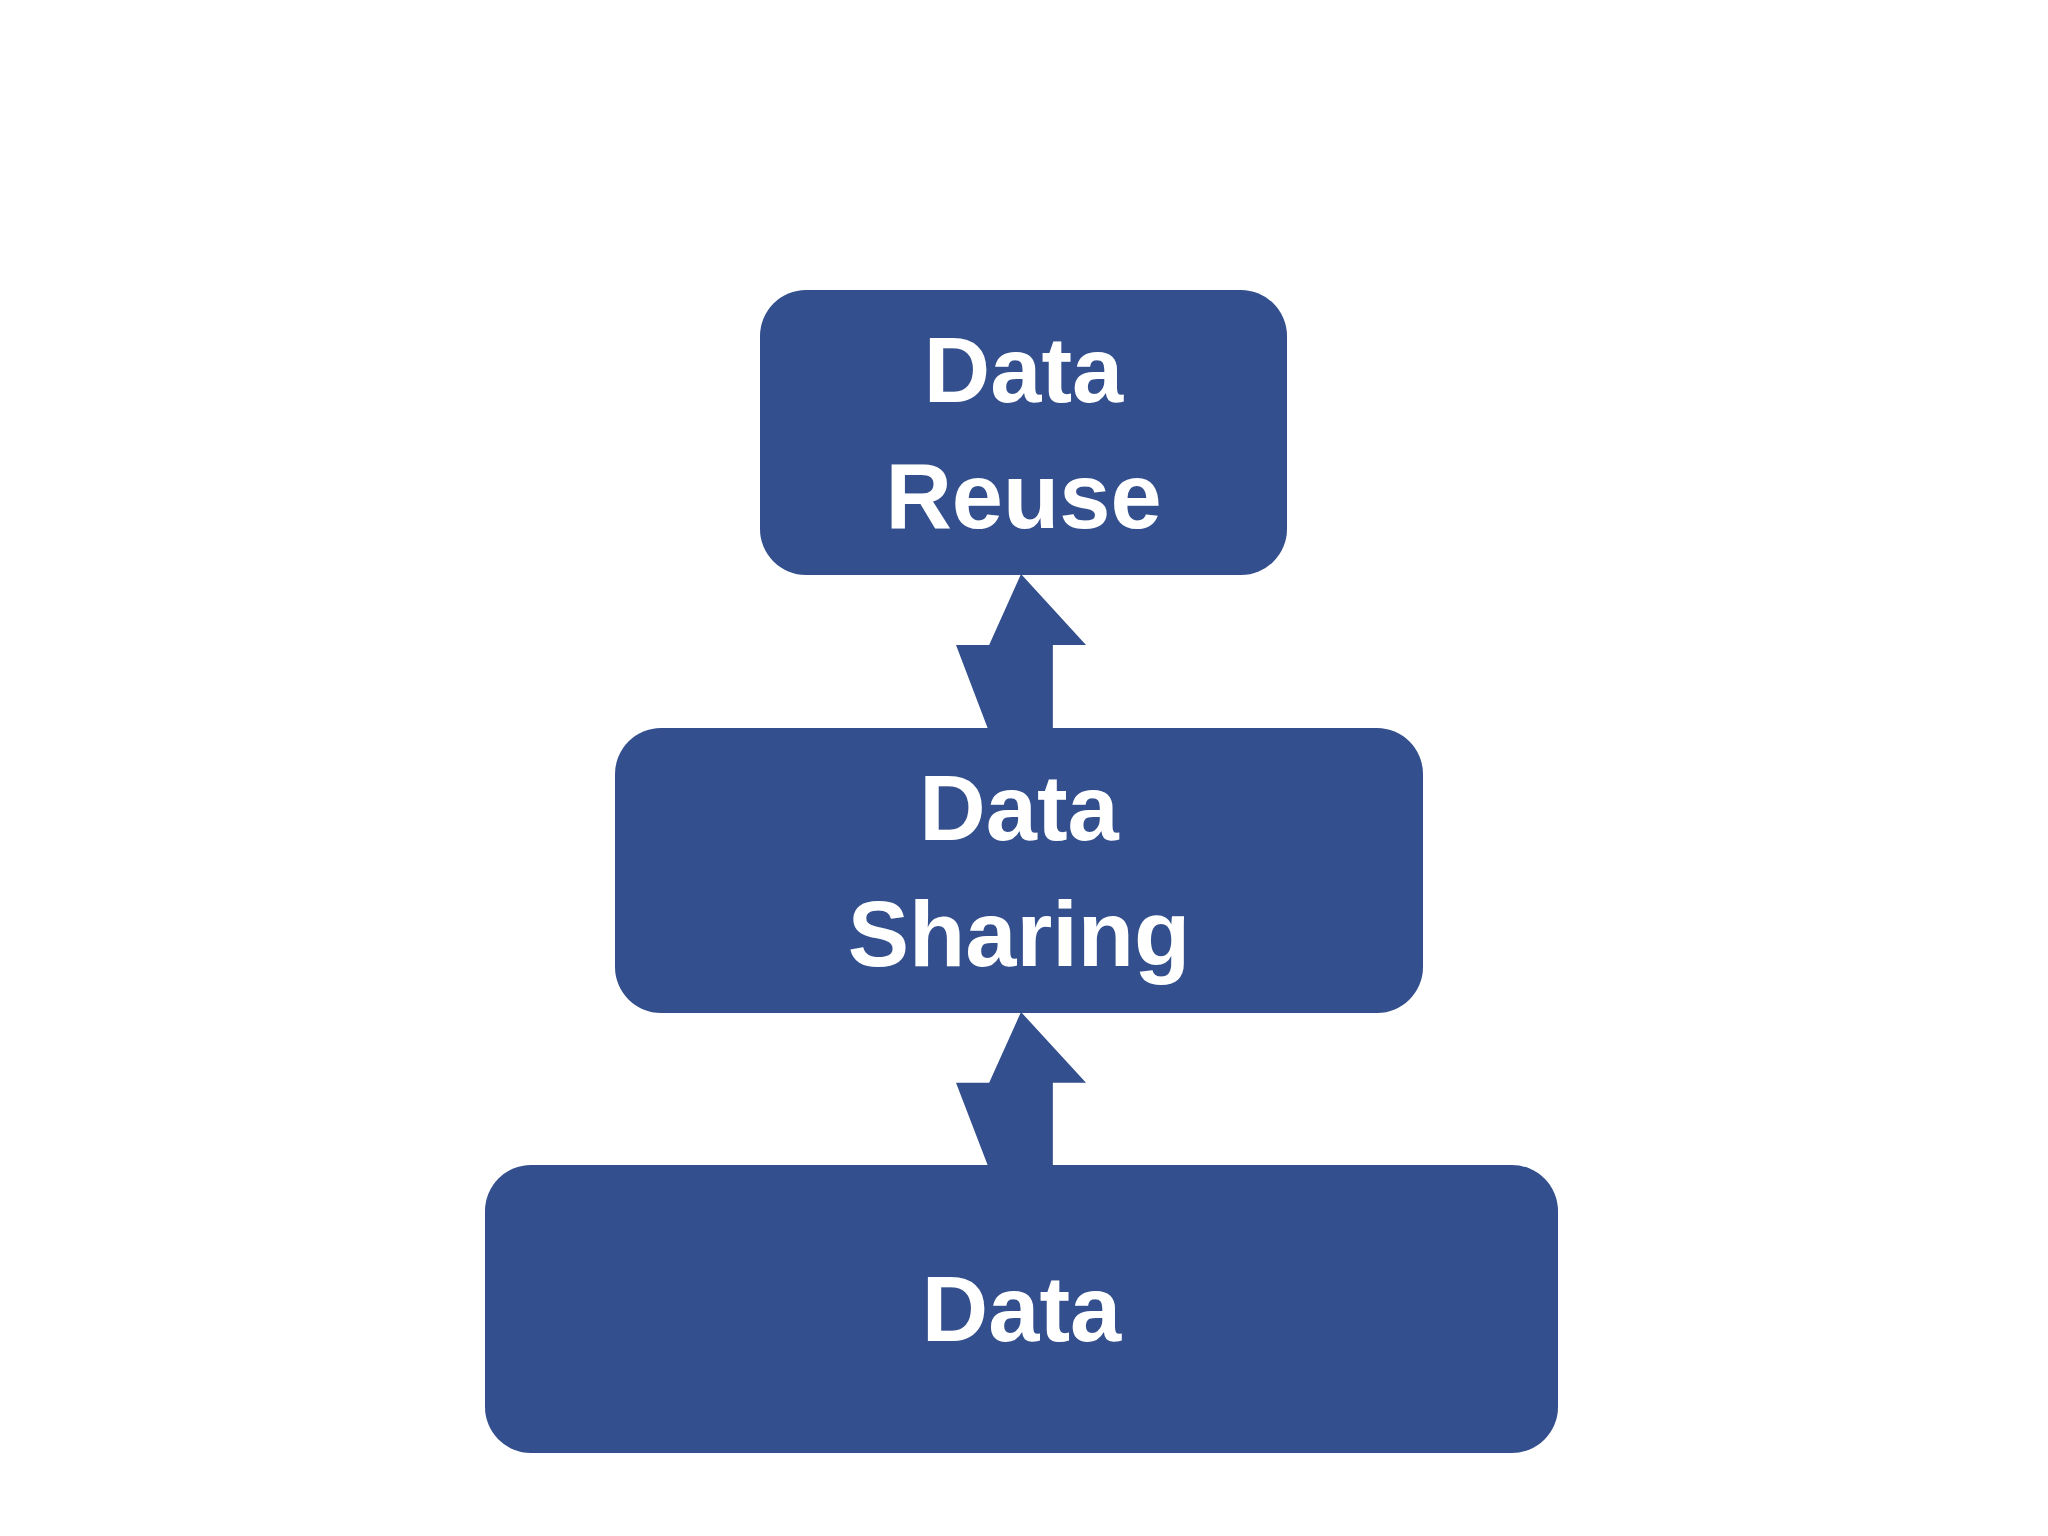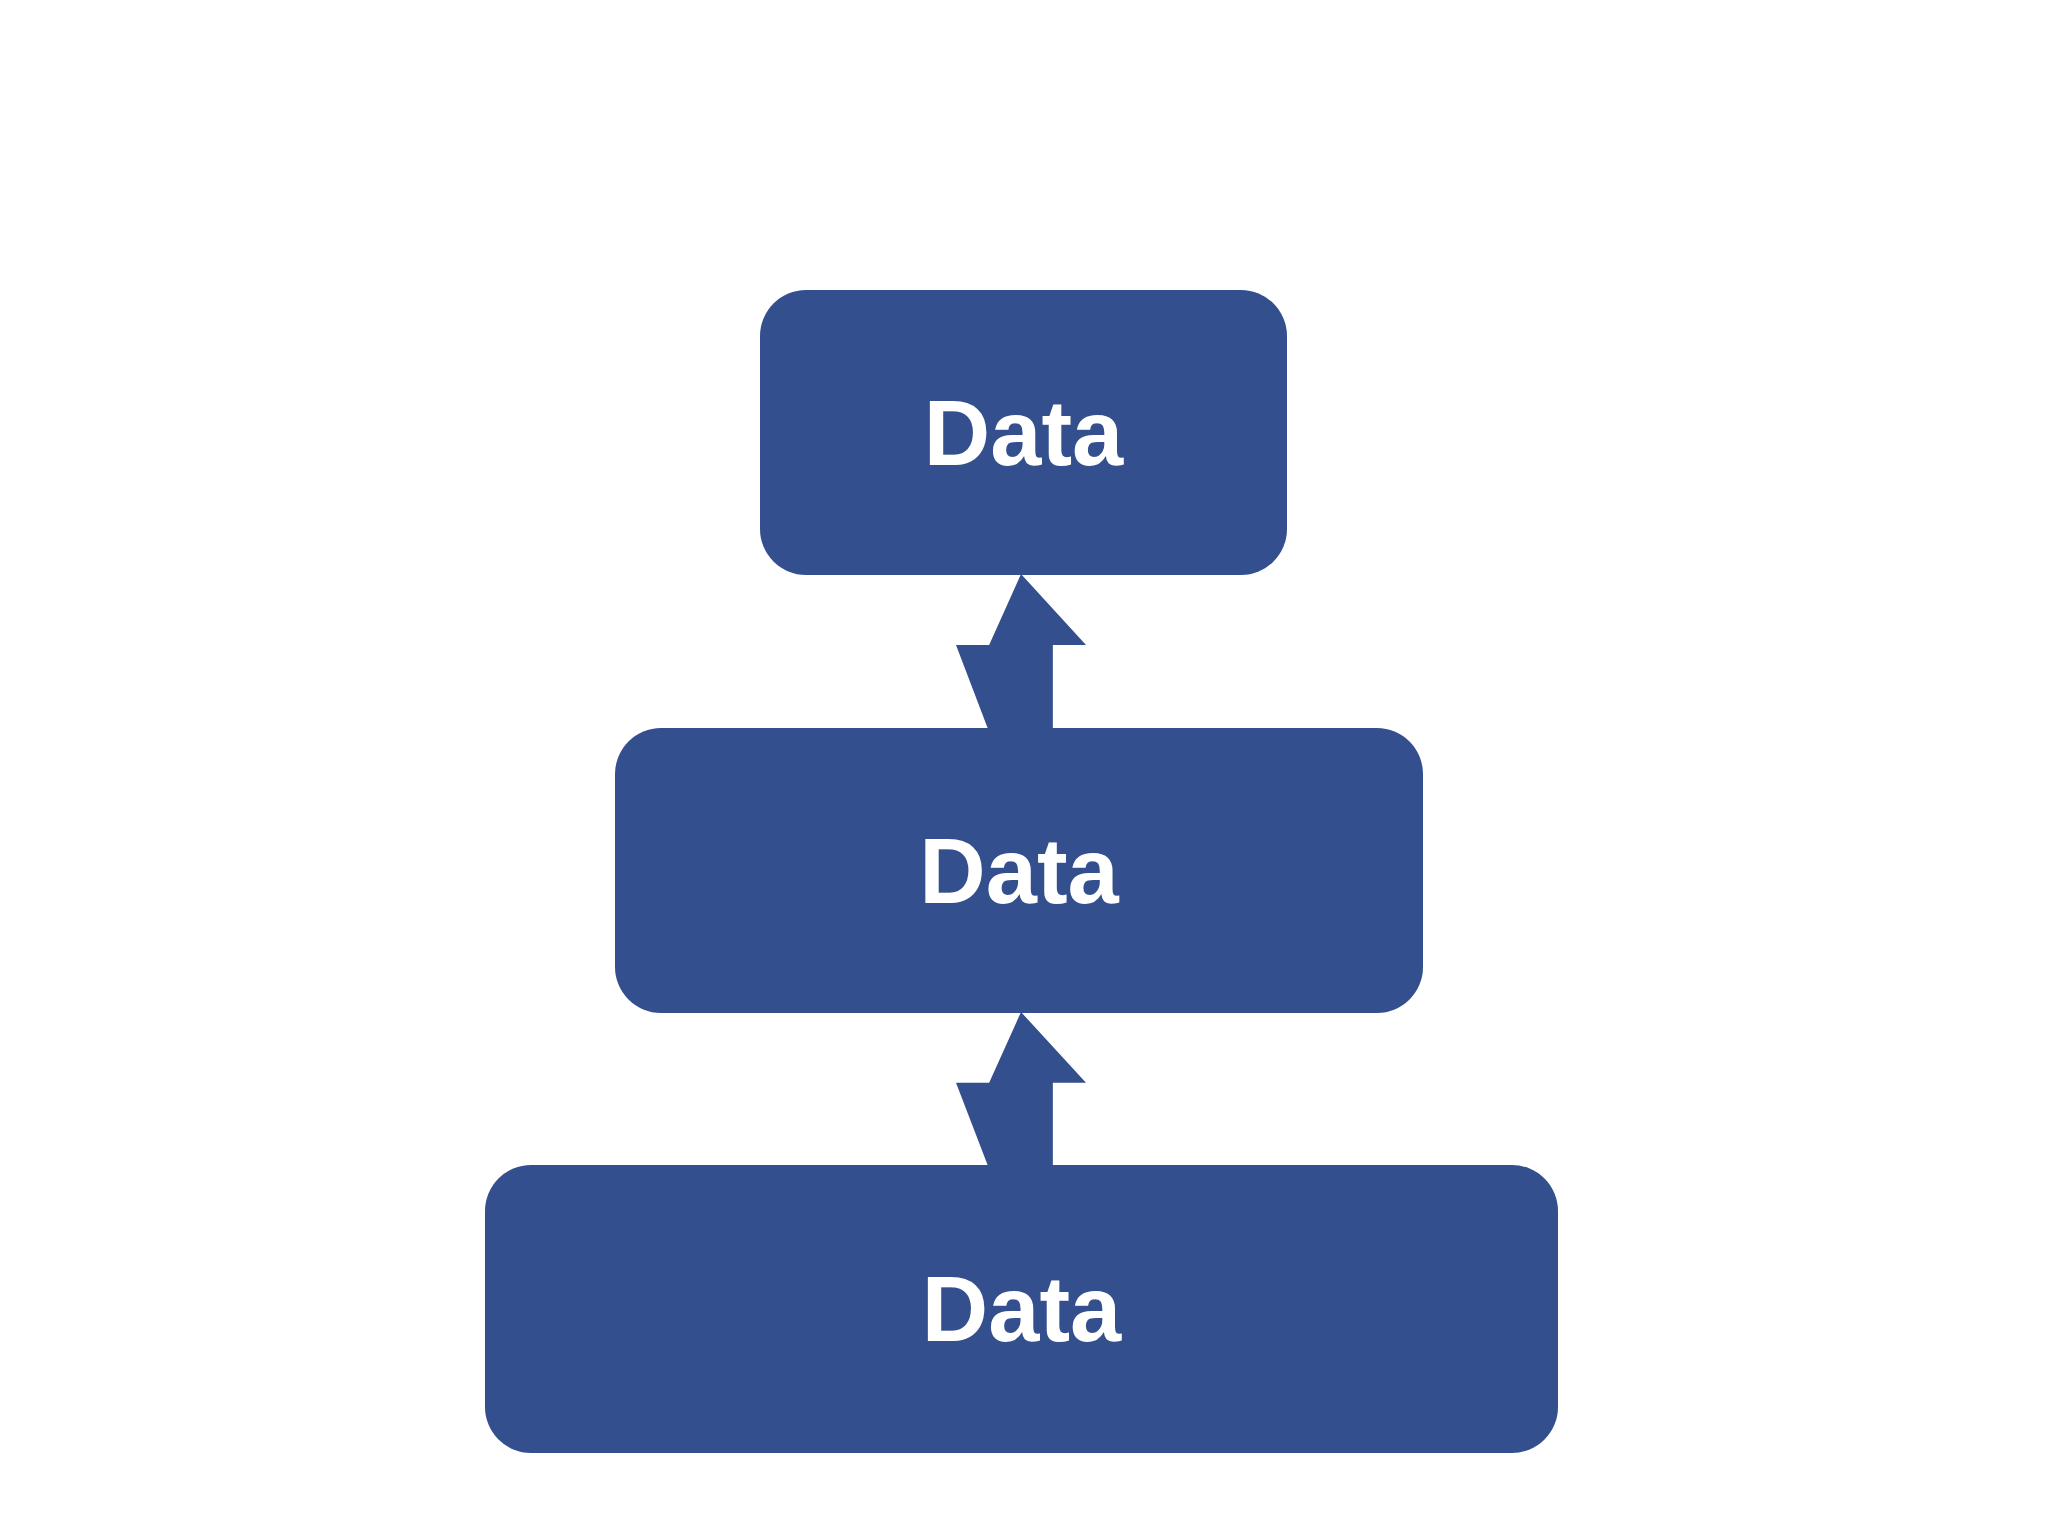--- a/index.html
+++ b/index.html
@@ -51,26 +51,28 @@
   .arrow-2 { left: 956px; top: 1012px; height: 157px; }
   .box-line { white-space: nowrap; }
 </style>
 </head>
 <body>
 
 <div class="canvas">
 
   <div class="box box-top">
     <div class="box-line">Data</div>
+    <div class="box-line">Reuse</div>
   </div>
 
   <div class="arrow arrow-1"></div>
 
   <div class="box box-mid">
     <div class="box-line">Data</div>
+    <div class="box-line">Sharing</div>
   </div>
 
   <div class="arrow arrow-2"></div>
 
   <div class="box box-bottom">
     <div class="box-line">Data</div>
   </div>
 
 </div>
 

